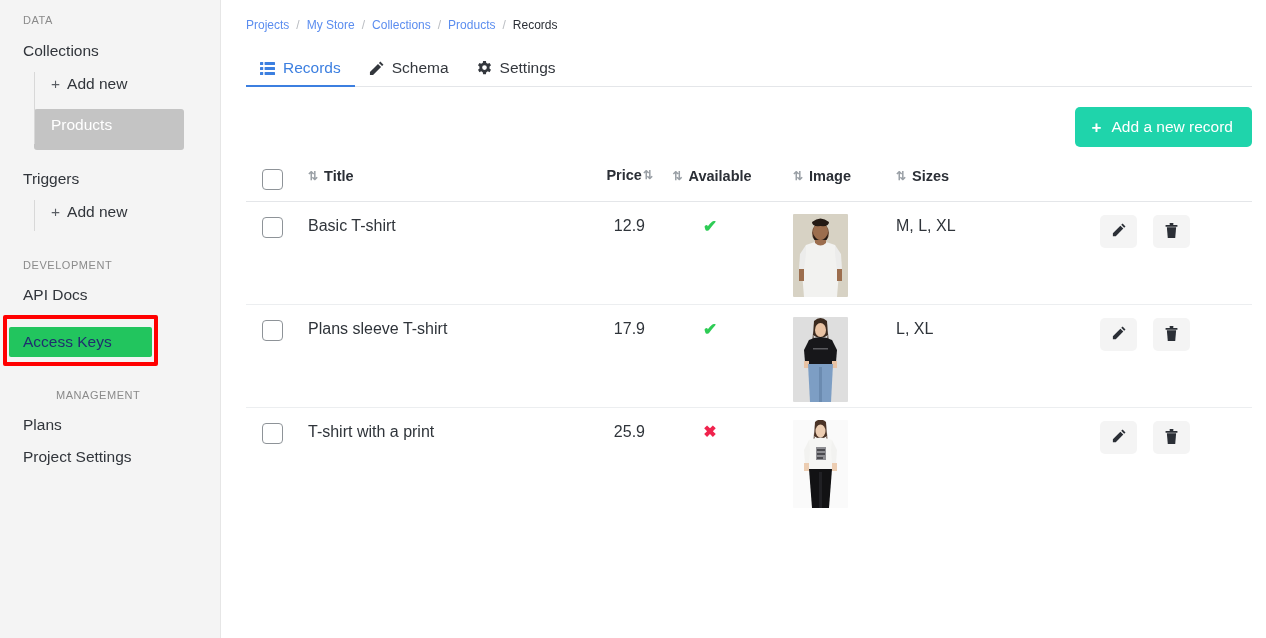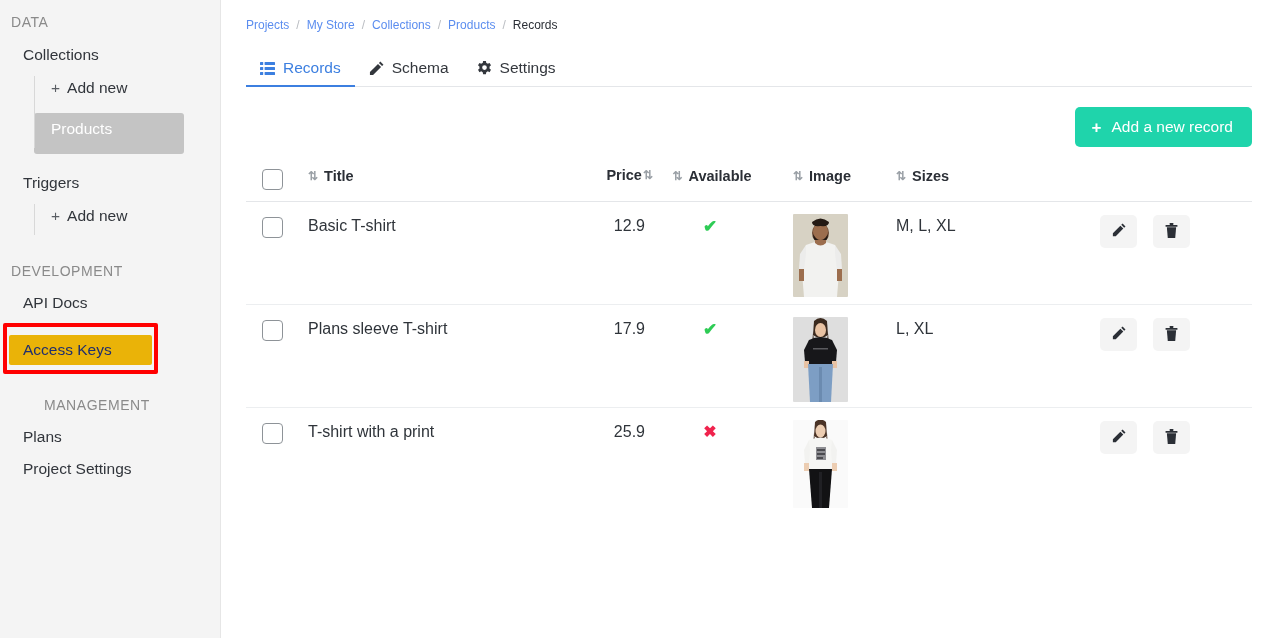--- a/index.html
+++ b/index.html
@@ -14,25 +14,25 @@
 
   
   .sidebar {
     width: 221px; height: 638px; flex: 0 0 221px;
     background: #f4f4f4;
     border-right: 1px solid #e6e6e6;
     position: relative;
     padding-top: 14px;
   }
   .section-label {
-    font-size: 14px;
+    font-size: 11px;
     letter-spacing: .55px;
     color: #8a8a8a;
     padding: 0 0 0 11px;
-    margin: 0 0 8px 0;
+    margin: 0 0 8px 12px;
     font-weight: 400;
   }
   .section-label.dev { margin-top: 22px; }
   .section-label.mgmt { margin-top: 16px; padding-left: 44px; }
   .nav-top { font-size: 15.5px; color: #31353b; padding: 8px 0 8px 23px; cursor: pointer; }
   .nav-group { position: relative; margin: 0 0 0 34px; padding-left: 0; }
   .nav-group:before {
     content: ""; position: absolute; left: 0; top: 4px; bottom: 6px;
     width: 1px; background: #d8d8d8;
   }
@@ -58,21 +58,21 @@
     width: 155px; height: 51px;
     border: 4px solid #ff0000;
     border-radius: 2px;
     pointer-events: none;
   }
   .nav-item.highlight {
     position: relative;
     margin: 10px 0 10px 9px;
     width: 143px;
     padding: 6px 0 6px 14px;
-    background: #eab308;
+    background: #22c55e;
     color: #1f2e6e;
     border-radius: 2px;
   }
 
   
   .main { flex: 1 1 auto; height: 638px; background: #fff; position: relative; }
 
   .breadcrumb {
     display: flex; align-items: center;
     font-size: 12px;

